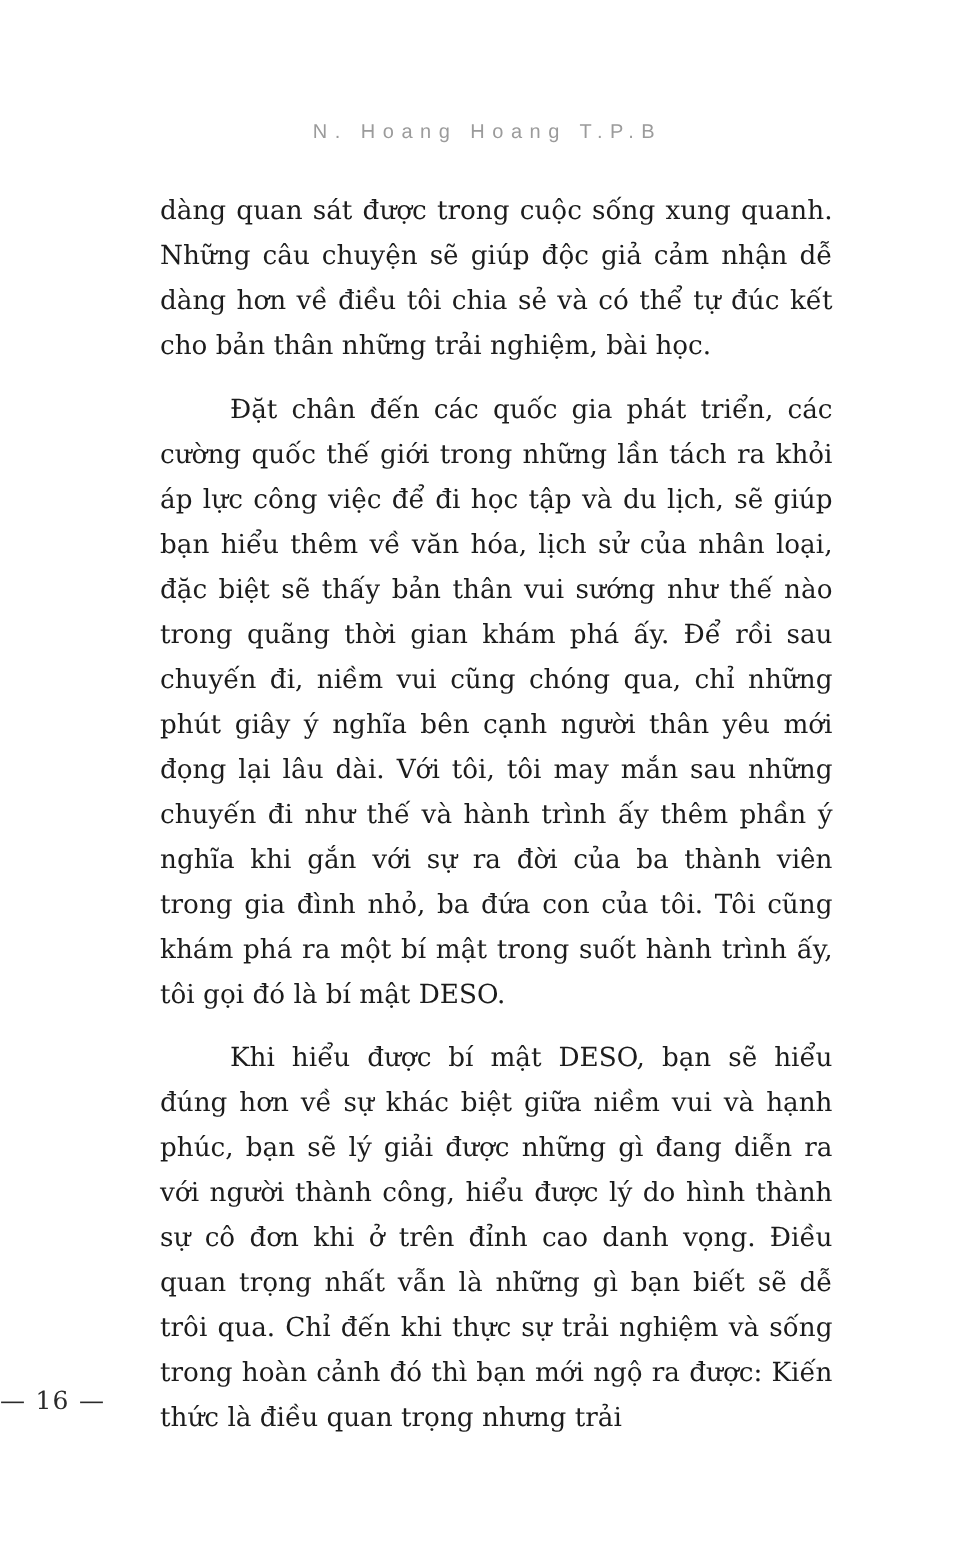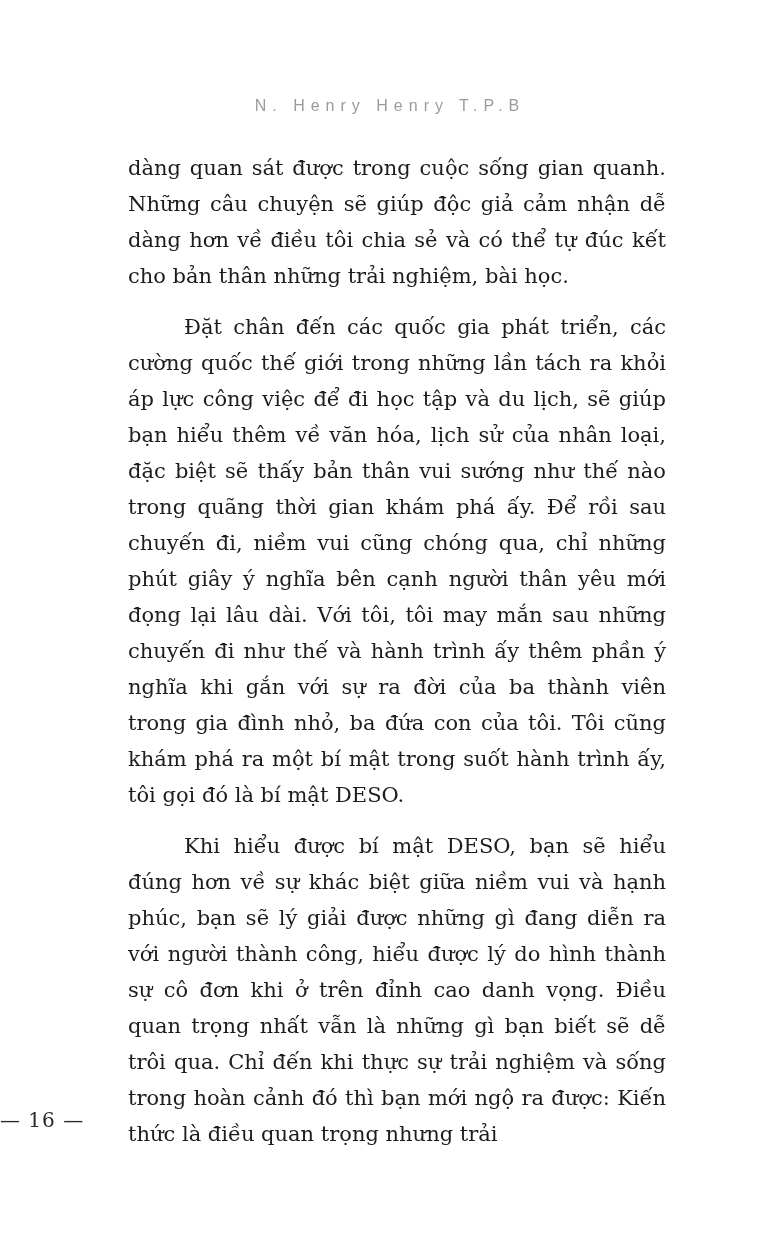--- a/index.html
+++ b/index.html
@@ -48,23 +48,23 @@
     font-size: 20px;
     color: #2a2a2a;
     letter-spacing: 1px;
   }
 </style>
 </head>
 <body>
 
 <div class="page">
 
-  <div class="running-header">N. Henry Henry T.P.B</div>
+  <div class="running-header">N. Hoang Hoang T.P.B</div>
 
   <div class="body-text">
-    <p class="no-indent">dàng quan sát được trong cuộc sống gian quanh. Những câu chuyện sẽ giúp độc giả cảm nhận dễ dàng hơn về điều tôi chia sẻ và có thể tự đúc kết cho bản thân những trải nghiệm, bài học.</p>
+    <p class="no-indent">dàng quan sát được trong cuộc sống xung quanh. Những câu chuyện sẽ giúp độc giả cảm nhận dễ dàng hơn về điều tôi chia sẻ và có thể tự đúc kết cho bản thân những trải nghiệm, bài học.</p>
     <p class="indent">Đặt chân đến các quốc gia phát triển, các cường quốc thế giới trong những lần tách ra khỏi áp lực công việc để đi học tập và du lịch, sẽ giúp bạn hiểu thêm về văn hóa, lịch sử của nhân loại, đặc biệt sẽ thấy bản thân vui sướng như thế nào trong quãng thời gian khám phá ấy. Để rồi sau chuyến đi, niềm vui cũng chóng qua, chỉ những phút giây ý nghĩa bên cạnh người thân yêu mới đọng lại lâu dài. Với tôi, tôi may mắn sau những chuyến đi như thế và hành trình ấy thêm phần ý nghĩa khi gắn với sự ra đời của ba thành viên trong gia đình nhỏ, ba đứa con của tôi. Tôi cũng khám phá ra một bí mật trong suốt hành trình ấy, tôi gọi đó là bí mật DESO.</p>
     <p class="indent">Khi hiểu được bí mật DESO, bạn sẽ hiểu đúng hơn về sự khác biệt giữa niềm vui và hạnh phúc, bạn sẽ lý giải được những gì đang diễn ra với người thành công, hiểu được lý do hình thành sự cô đơn khi ở trên đỉnh cao danh vọng. Điều quan trọng nhất vẫn là những gì bạn biết sẽ dễ trôi qua. Chỉ đến khi thực sự trải nghiệm và sống trong hoàn cảnh đó thì bạn mới ngộ ra được: Kiến thức là điều quan trọng nhưng trải</p>
   </div>
 
   <div class="page-footer">— 16 —</div>
 
 </div>
 
 </body></html>

